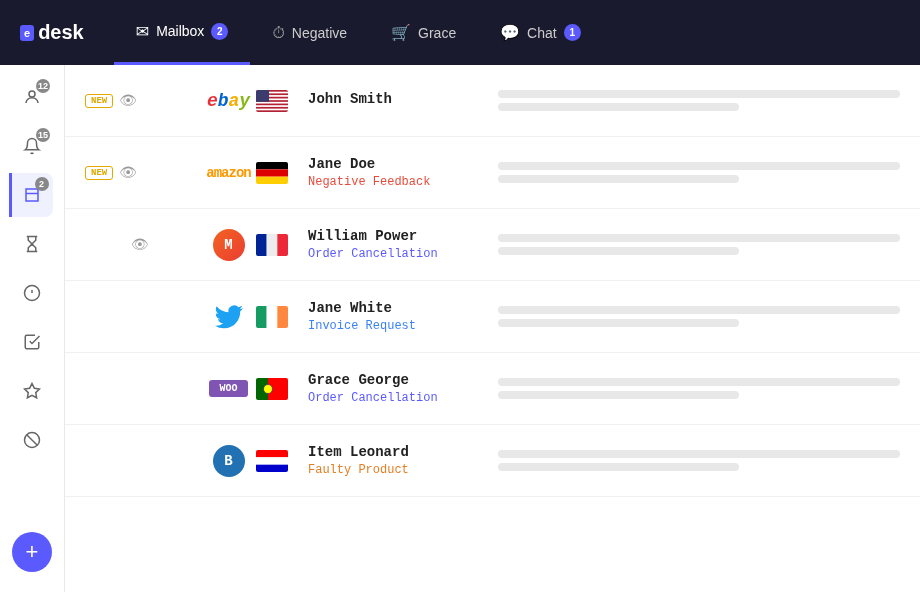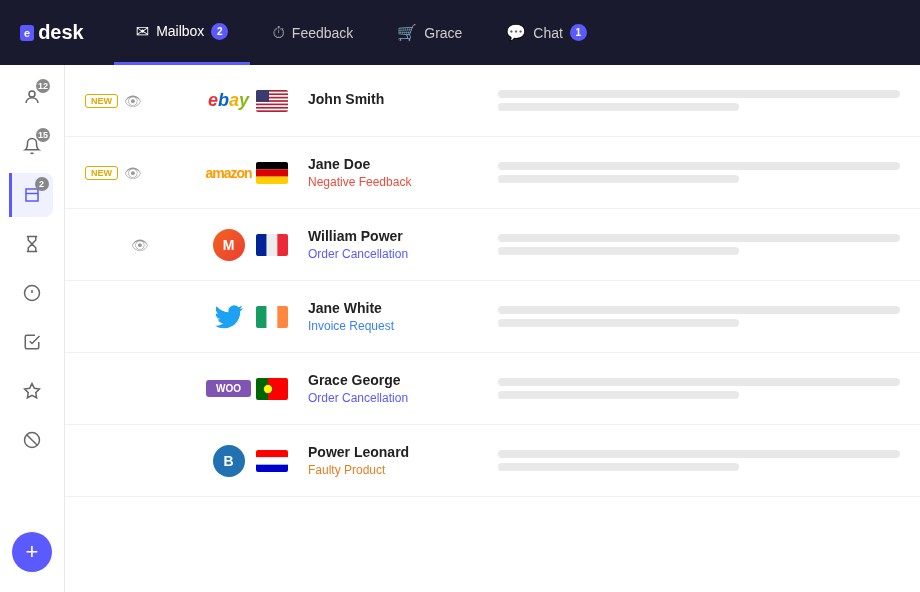--- a/index.html
+++ b/index.html
@@ -128,20 +128,21 @@
       font-size: 22px;
       cursor: pointer;
       margin-bottom: 10px;
     }
 
     
     .content {
       flex: 1;
       background: #fff;
       overflow-y: auto;
+      font-family: Liberation Mono, monospace;
     }
 
     
     .ticket-row {
       display: flex;
       align-items: center;
       padding: 14px 20px;
       border-bottom: 1px solid #f0f0f0;
       min-height: 72px;
     }
@@ -271,21 +272,21 @@
     <span>desk</span>
   </div>
   <div class="nav-items">
     <div class="nav-item active">
       <span class="nav-icon">✉</span>
       <span>Mailbox</span>
       <span class="nav-badge">2</span>
     </div>
     <div class="nav-item">
       <span class="nav-icon">⏱</span>
-      <span>Feedback</span>
+      <span>Negative</span>
     </div>
     <div class="nav-item">
       <span class="nav-icon">🛒</span>
       <span>Grace</span>
     </div>
     <div class="nav-item">
       <span class="nav-icon">💬</span>
       <span>Chat</span>
       <span class="nav-badge">1</span>
     </div>
@@ -497,21 +498,21 @@
       </div>
 
       <div class="flag">
         <svg width="32" height="22" viewBox="0 0 32 22">
             <rect width="32" height="7.33" fill="#FF0000"></rect>
             <rect y="7.33" width="32" height="7.33" fill="white"></rect>
             <rect y="14.67" width="32" height="7.33" fill="#0000CC"></rect>
           </svg>
       </div>
       <div class="customer-info">
-        <div class="customer-name">Power Leonard</div>
+        <div class="customer-name">Item Leonard</div>
         <div class="ticket-type type-faulty">Faulty Product</div>
       </div>
       <div class="ticket-preview">
         <div class="preview-line"></div>
         <div class="preview-line short"></div>
       </div>
     </div>
 
   </main>
 </div>

